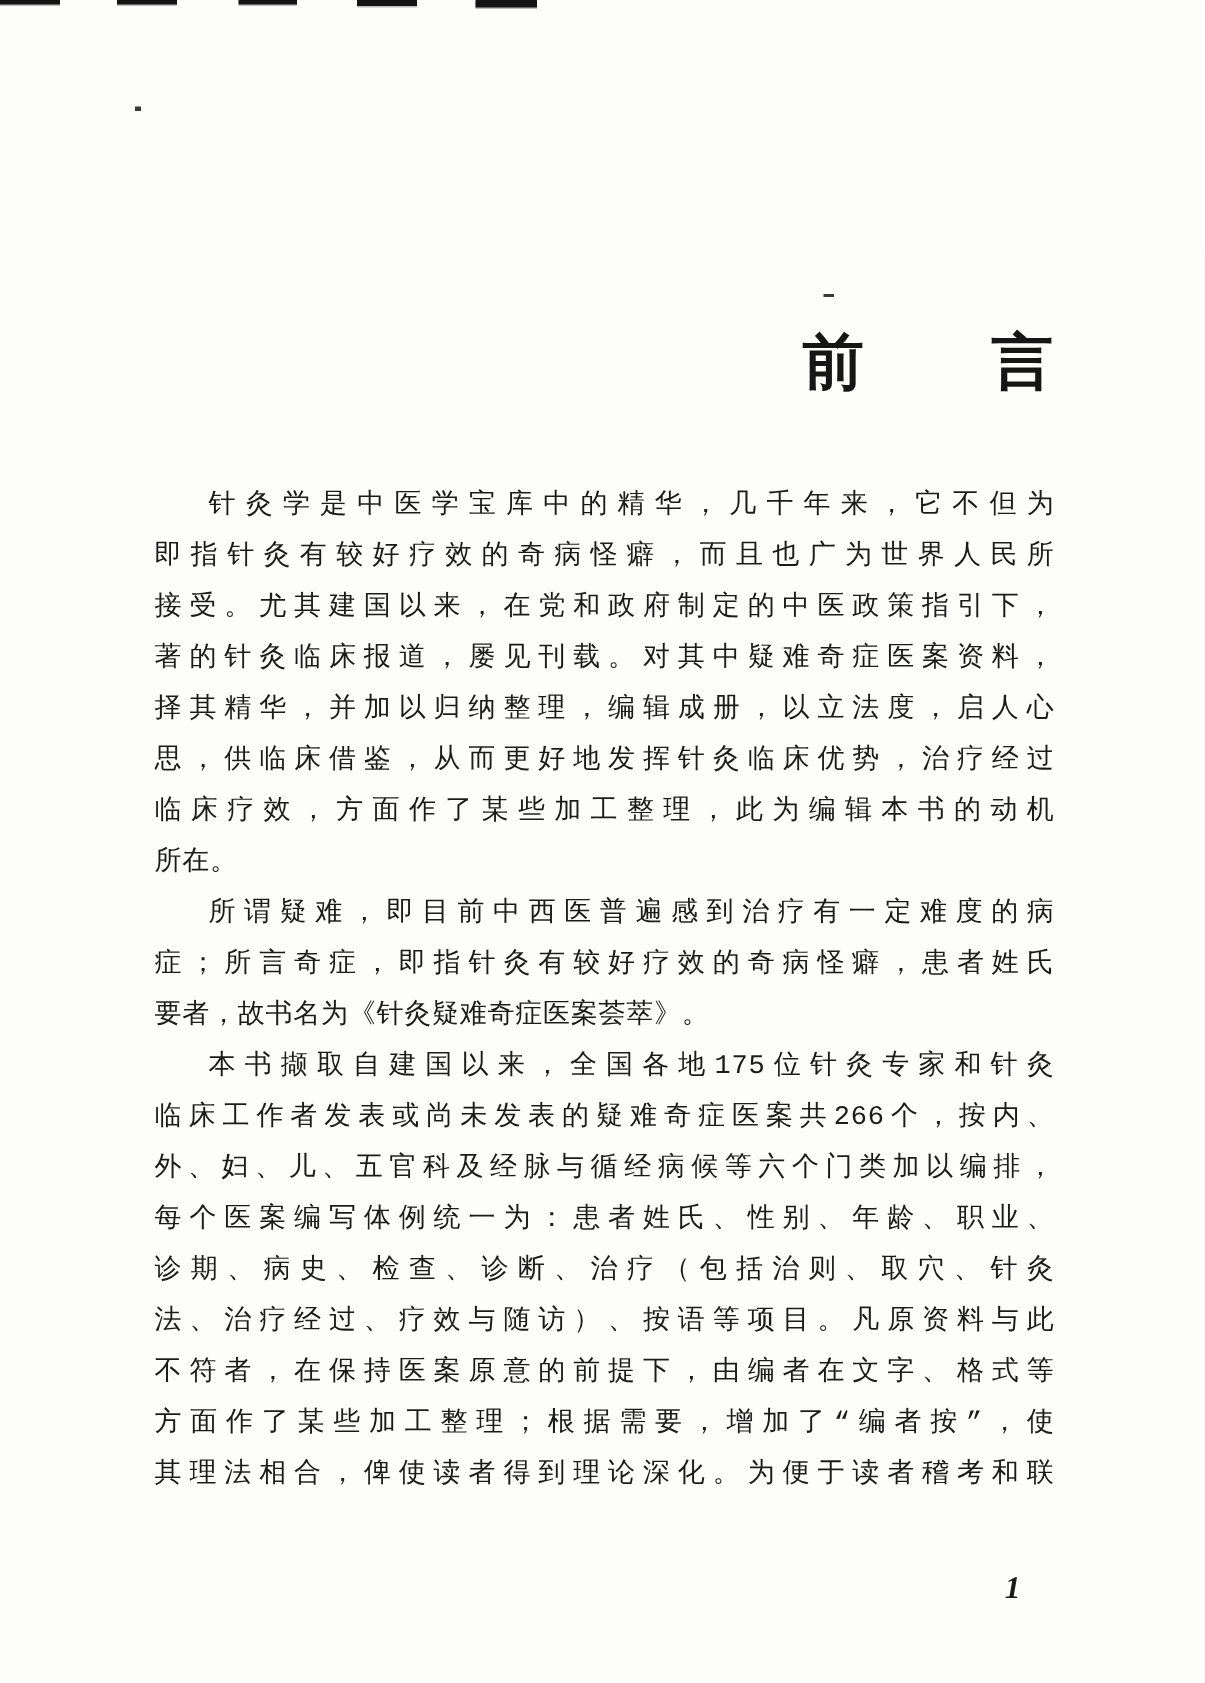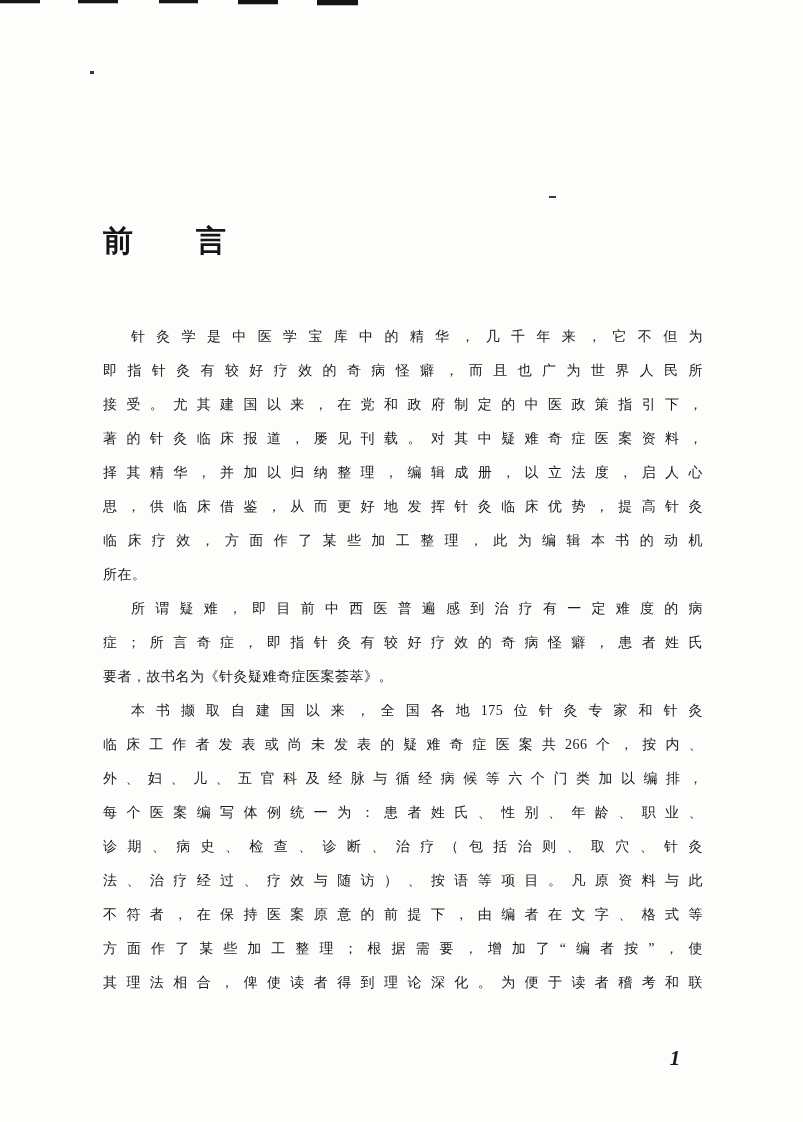--- a/index.html
+++ b/index.html
@@ -37,41 +37,42 @@
   .speck2 { left: 549px; top: 196px; width: 7px; height: 2px; }
 
   .page-title {
     position: absolute;
     left: 103px;
     top: 220px;
     width: 600px;
     height: 42px;
     line-height: 42px;
     margin: 0;
-    text-align: left;
-    font-size: 30px;
+    text-align: right;
+    font-size: 41px;
     font-weight: bold;
     letter-spacing: 1px;
     white-space: pre;
     color: #161616;
   }
 
   .body-text {
     position: absolute;
     left: 103px;
     top: 320px;
     width: 600px;
   }
   .line {
     height: 34px;
     line-height: 34px;
-    font-size: 14px;
+    font-size: 18px;
     letter-spacing: 0.5px;
     white-space: normal;
     overflow: hidden;
+    font-family: Liberation Mono, monospace;
   }
   .line.fill {
     text-align: justify;
     text-justify: inter-ideograph;
     text-align-last: justify;
   }
   .line.nofill {
     text-align: right;
     text-align-last: left;
   }
@@ -108,21 +109,21 @@
   <div class="speck speck2"></div>
 
   <h1 class="page-title">前　　言</h1>
 
   <div class="body-text">
       <div class="line fill indent">针灸学是中医学宝库中的精华，几千年来，它不但为</div>
       <div class="line fill">即指针灸有较好疗效的奇病怪癖，而且也广为世界人民所</div>
       <div class="line fill">接受。尤其建国以来，在党和政府制定的中医政策指引下，</div>
       <div class="line fill">著的针灸临床报道，屡见刊载。对其中疑难奇症医案资料，</div>
       <div class="line fill">择其精华，并加以归纳整理，编辑成册，以立法度，启人心</div>
-      <div class="line fill">思，供临床借鉴，从而更好地发挥针灸临床优势，提高针灸</div>
+      <div class="line fill">思，供临床借鉴，从而更好地发挥针灸临床优势，治疗经过</div>
       <div class="line fill">临床疗效，方面作了某些加工整理，此为编辑本书的动机</div>
       <div class="line nofill">所在。</div>
       <div class="line fill indent">所谓疑难，即目前中西医普遍感到治疗有一定难度的病</div>
       <div class="line fill">症；所言奇症，即指针灸有较好疗效的奇病怪癖，患者姓氏</div>
       <div class="line nofill">要者，故书名为《针灸疑难奇症医案荟萃》。</div>
       <div class="line fill indent">本书撷取自建国以来，全国各地175位针灸专家和针灸</div>
       <div class="line fill">临床工作者发表或尚未发表的疑难奇症医案共266个，按内、</div>
       <div class="line fill">外、妇、儿、五官科及经脉与循经病候等六个门类加以编排，</div>
       <div class="line fill">每个医案编写体例统一为：患者姓氏、性别、年龄、职业、</div>
       <div class="line fill">诊期、病史、检查、诊断、治疗（包括治则、取穴、针灸</div>

